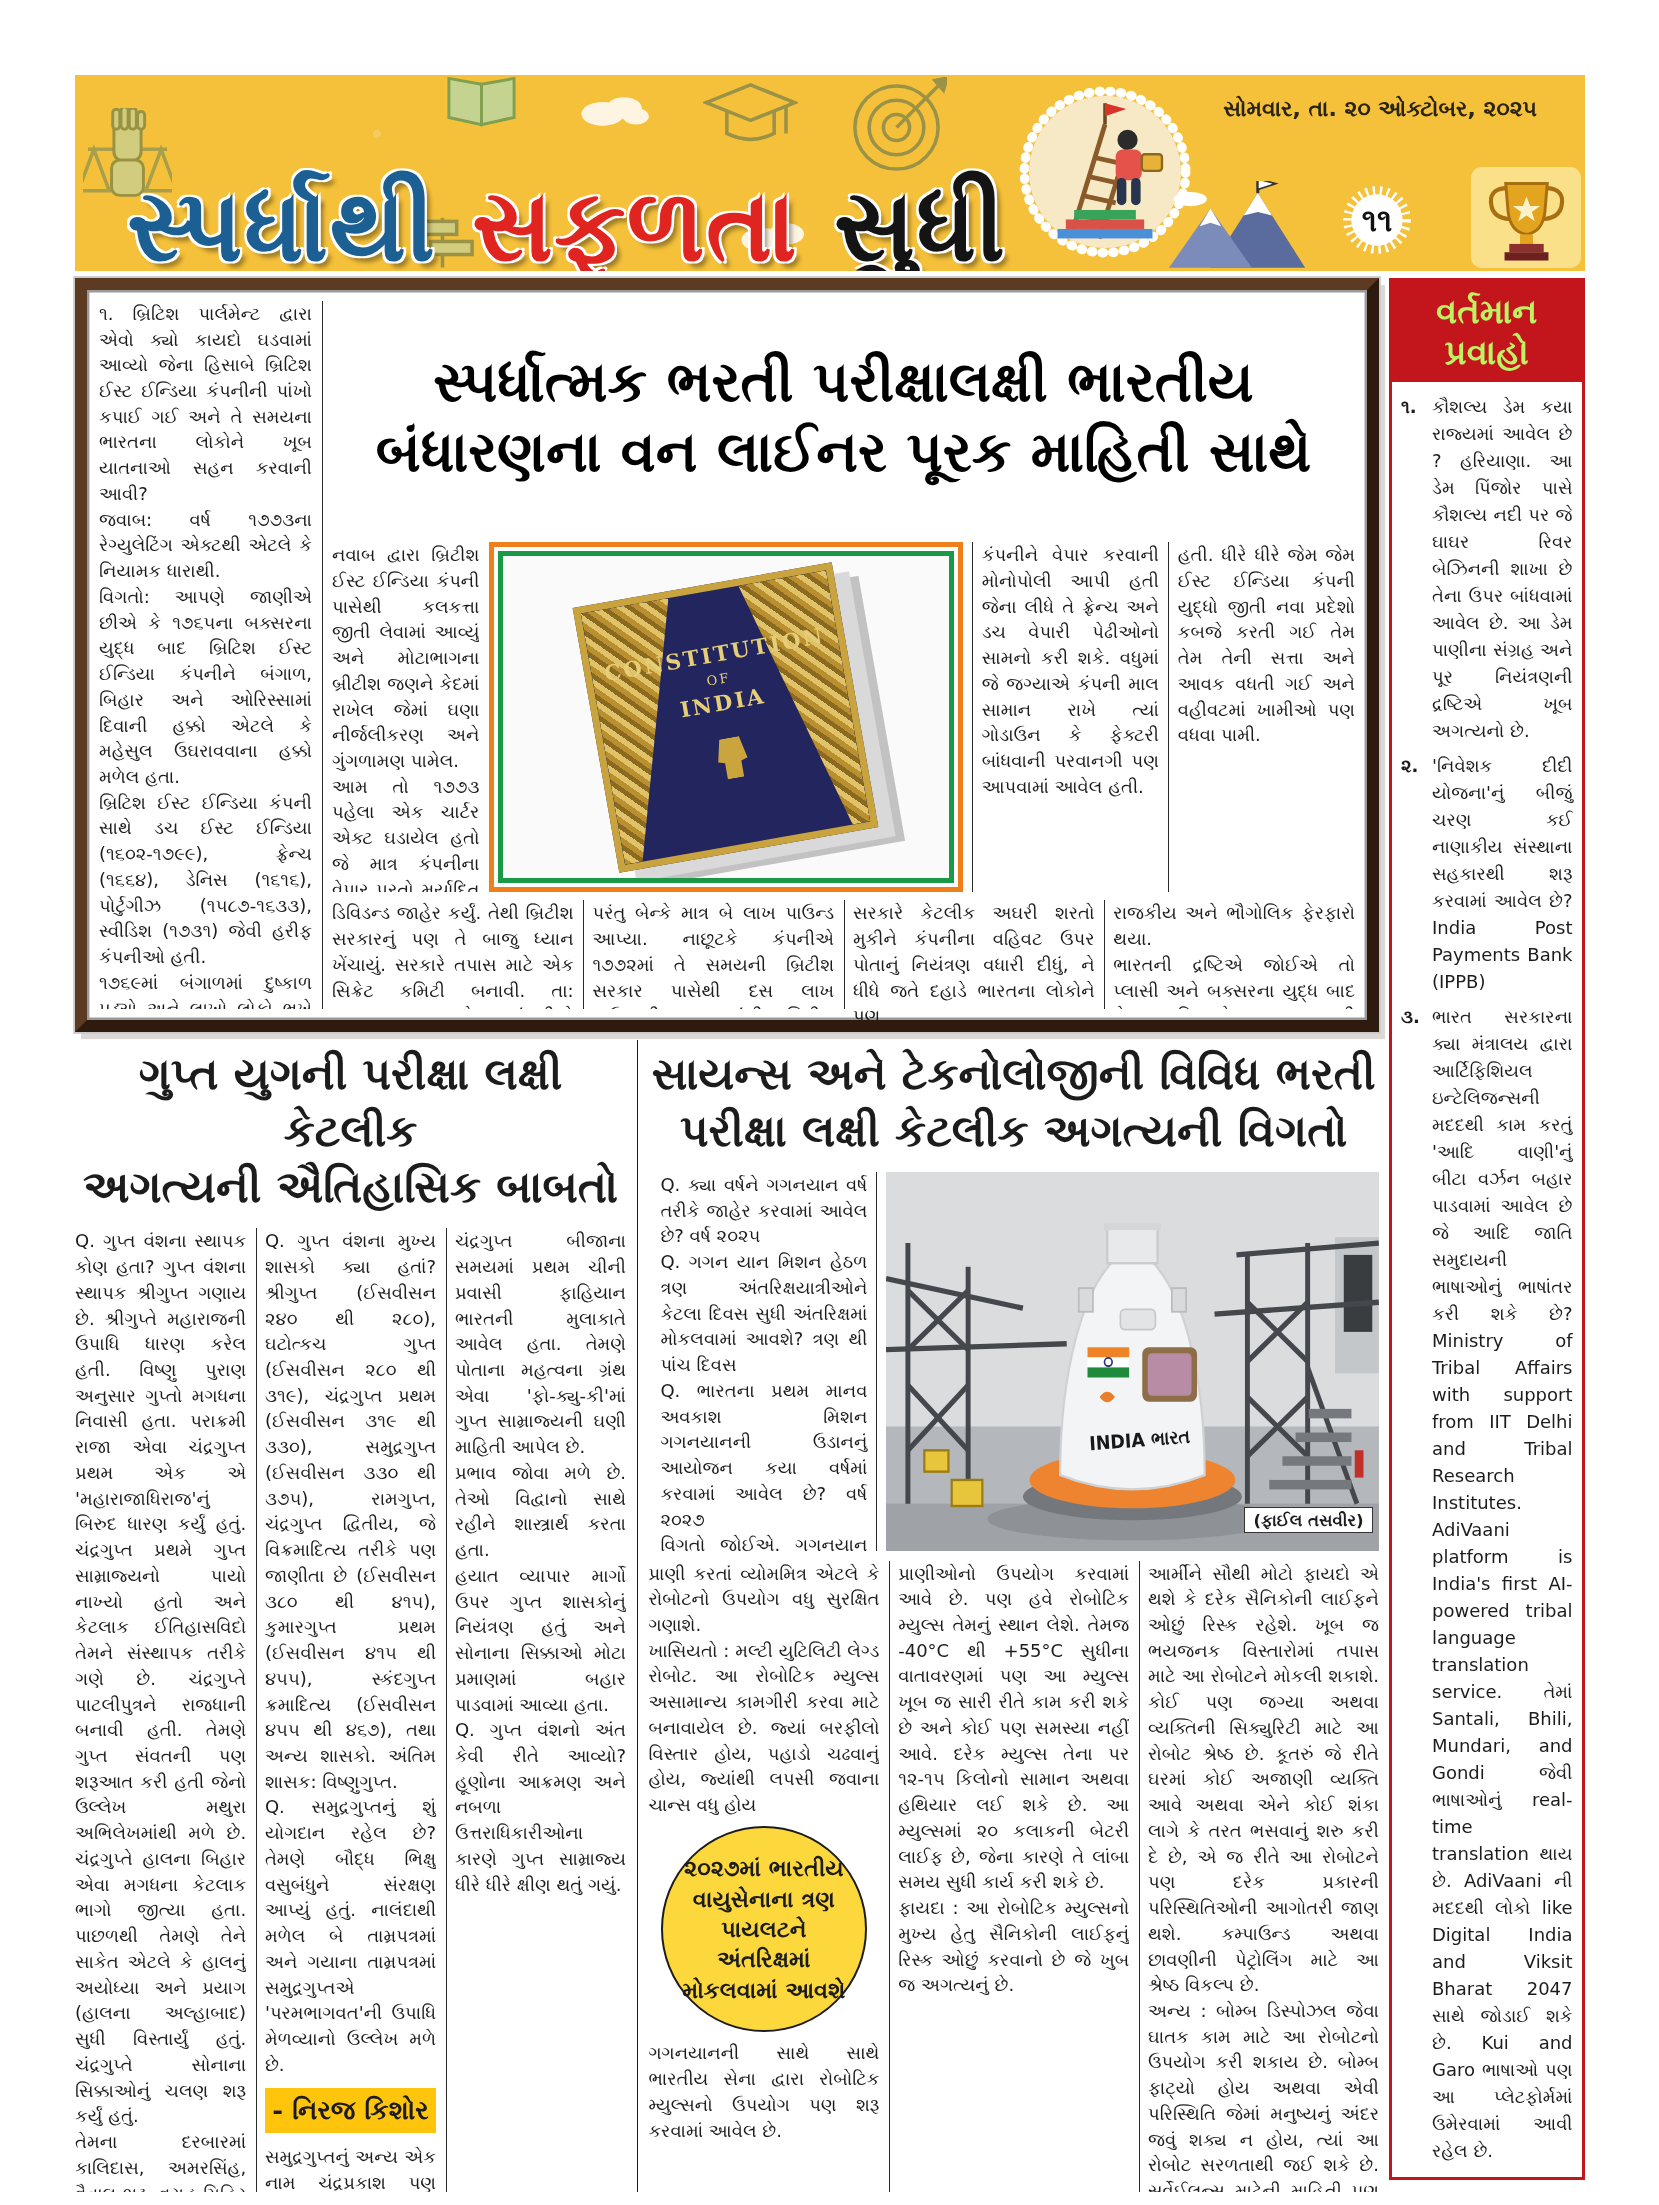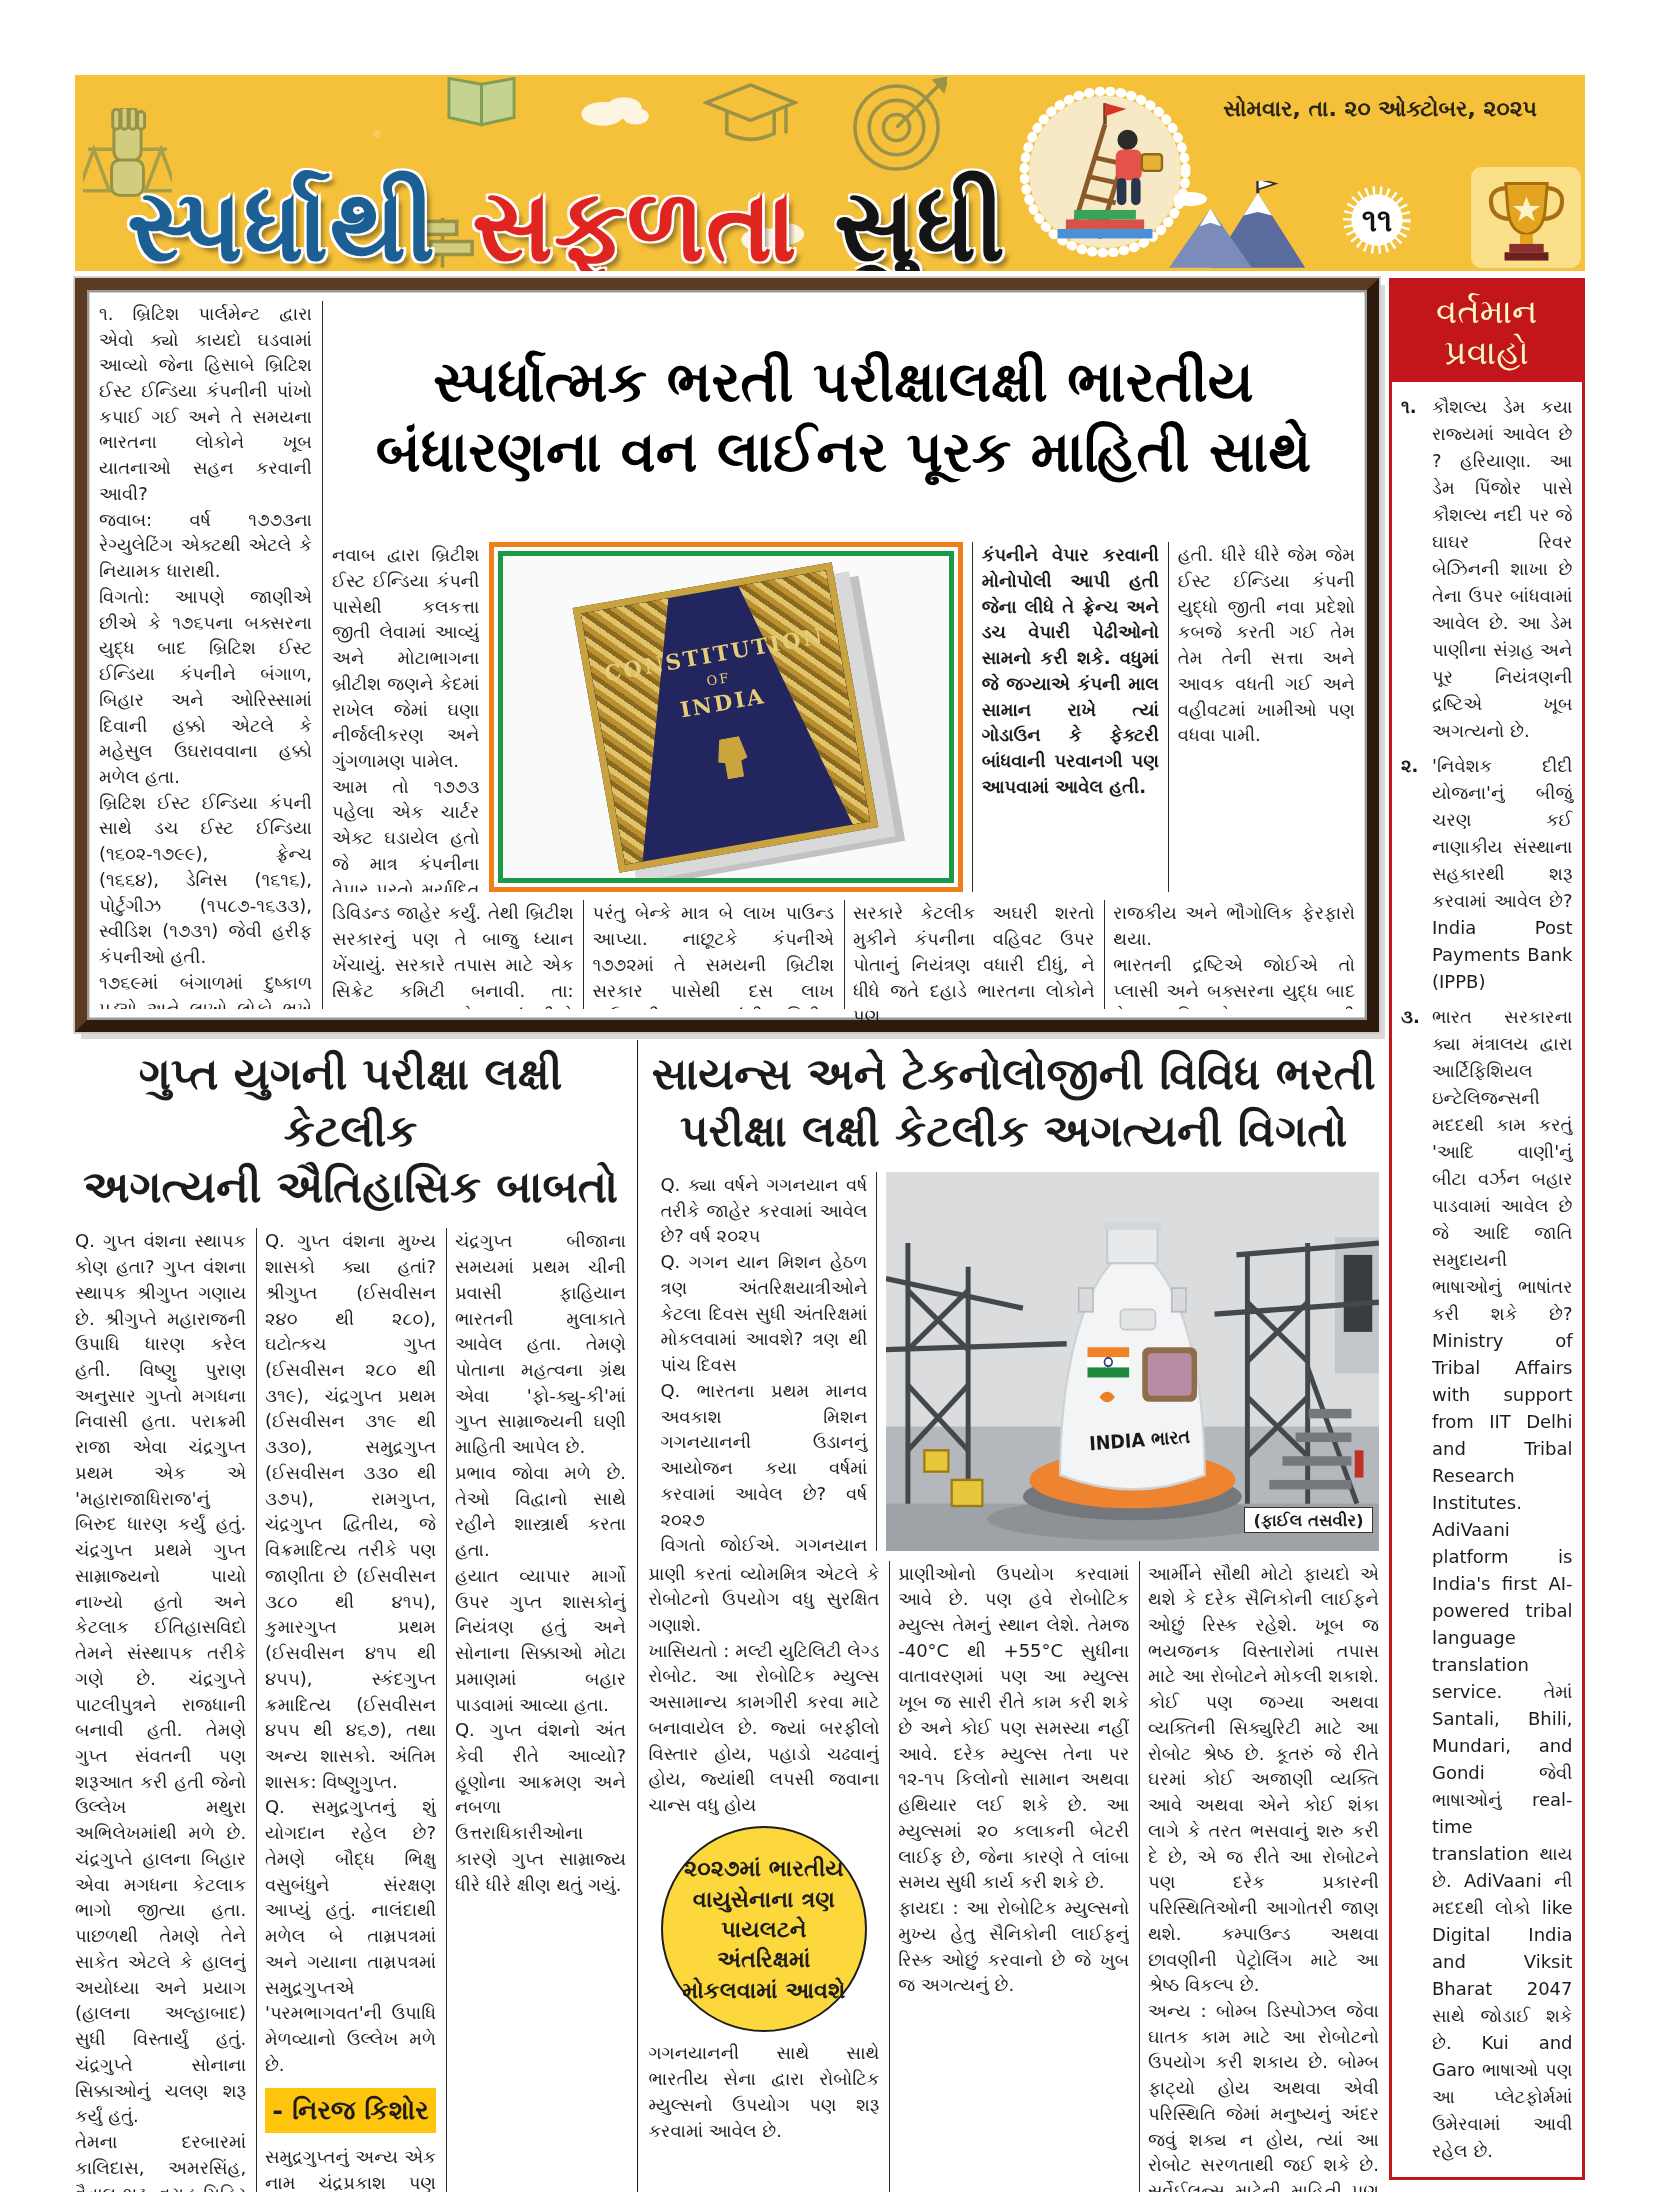--- a/index.html
+++ b/index.html
@@ -26,40 +26,40 @@
       font-size:31px;font-weight:bold;color:#111;}
   .person-circle{position:absolute;left:941px;top:8.3px;width:178px;height:178px;z-index:2;}
   .mountains{position:absolute;right:268px;top:106px;width:148px;height:87px;z-index:2;}
   .trophy-pad{position:absolute;right:3.6px;top:92px;width:110px;height:101px;background:#fbe08a;border-radius:10.7px;z-index:2;}
   .trophy{position:absolute;right:14.2px;top:100px;width:89px;height:88px;z-index:3;}
 
   
   .content{display:flex;gap:9.5px;margin-top:7.1px;align-items:flex-start;}
   .left-zone{width:1304px;}
   .sidebar{width:197px;height:1902px;border:3.6px solid #c2151c;background:#fff;box-sizing:border-box;overflow:hidden;}
-  .sidebar-header{background:#c2151c;color:#fef9c3;text-align:center;font-weight:normal;font-size:34px;
+  .sidebar-header{background:#c2151c;color:#bef264;text-align:center;font-weight:bold;font-size:34px;
       font-family:"DejaVu Serif","Liberation Serif",serif;padding:9.5px 3.6px;}
   .sidebar-body{padding:10.7px 9.5px;font-size:18px;line-height:1.5;text-align:justify;}
   .sb-item{display:flex;gap:6px;margin-bottom:8.3px;}
   .sb-n{font-weight:bold;min-width:25px;}
   .sb-t{flex:1;white-space:pre-line;}
 
   
   .main-frame{height:754px;box-sizing:border-box;background:#fff;margin-bottom:8.3px;
       border:12px solid;border-color:#5d3a22 #2f1b0e #2f1b0e #5d3a22;
       box-shadow:0 0 0 1.8px #c9c9c9, inset 0 0 0 2.4px #9a9a9a, 6px 7.1px 0 rgba(60,40,20,.18);
       padding:10.7px 12px;display:flex;gap:9.5px;overflow:hidden;}
   .bodytext{font-size:18px;line-height:1.43;text-align:justify;white-space:pre-line;overflow:hidden;}
   .mf-col1{width:213px;border-right:1.2px solid #2a2a2a;padding-right:9.5px;}
   .mf-center{flex:1;display:flex;flex-direction:column;min-width:0;}
   .mf-headline{font-family:"DejaVu Serif","Liberation Serif",serif;font-weight:bold;
       font-size:56px;line-height:1.24;text-align:center;color:#000000;}
   .mf-imgrow{display:flex;gap:9.5px;margin-top:9.5px;height:350px;}
   .mf-colA{width:148px;}
-  .mf-colR{width:178px;border-left:1.2px solid #2a2a2a;padding-left:8.3px;font-weight:bold;}
+  .mf-colR{width:178px;border-left:1.2px solid #2a2a2a;padding-left:8.3px;}
   .mf-colR2{width:178px;border-left:1.2px solid #2a2a2a;padding-left:8.3px;}
   .mf-bottomrow{display:flex;gap:9.5px;margin-top:8.3px;flex:1;min-height:0;}
   .mf-b{flex:1;min-width:0;}
   .mf-b + .mf-b{border-left:1.2px solid #2a2a2a;padding-left:8.3px;}
 
   
   .tricolor{flex:0 0 474px;border:5.3px solid #ef7f1a;background:#fff;padding:4.1px;box-sizing:border-box;}
   .tricolor-in{border:5.3px solid #1a9a46;height:100%;box-sizing:border-box;background:#fafafa;
       display:flex;align-items:center;justify-content:center;position:relative;overflow:hidden;}
   .book{position:relative;width:249px;height:255px;background:#23265e;border:7.1px solid #c9a43e;

